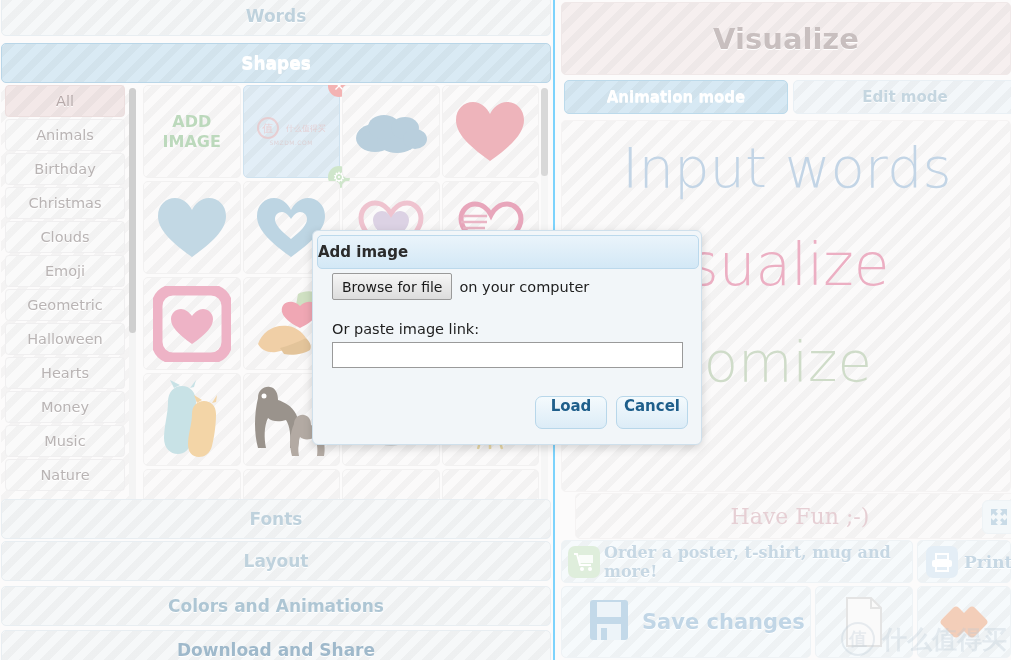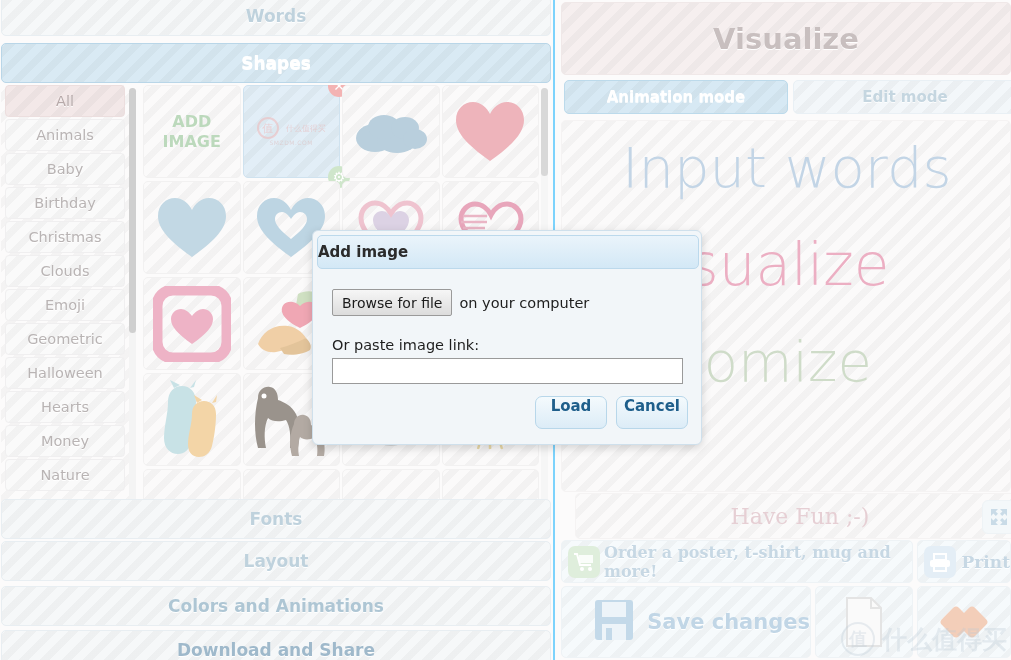--- a/index.html
+++ b/index.html
@@ -180,21 +180,21 @@
     display: flex; align-items: center; justify-content: center;
   }
 
   .action-row { position: absolute; left: 6px; width: 450px; }
   #row-order { top: 540px; height: 43px; }
   #row-save  { top: 586px; height: 72px; }
 
   .action-box {
     position: absolute; height: 43px;
     border: 1px solid #eef3f6; border-radius: 5px; background-color: #f6fafc;
-    display: flex; align-items: center; justify-content: flex-end;
+    display: flex; align-items: center;
   }
   #btn-order { left: 0; width: 352px; padding-left: 6px; }
   #btn-print { left: 356px; width: 94px; padding-left: 8px; }
   #btn-save  { left: 0; top: 0; width: 250px; height: 72px; padding-left: 26px; }
   #btn-doc   { left: 254px; top: 0; width: 98px; height: 72px; justify-content:center;}
   #btn-misc  { left: 356px; top: 0; width: 94px; height: 72px; justify-content:center;}
 
   .action-label {
     font-family: "DejaVu Serif", "Liberation Serif", serif;
     font-weight: bold; color: #c7d8e4; text-shadow: 0 1px 0 #fff;
@@ -238,21 +238,21 @@
   }
   #modal-titlebar {
     position: absolute; left: 4px; top: 4px; width: 382px; height: 34px;
     border: 1px solid #bcd9ec; border-radius: 5px;
     background: linear-gradient(to bottom, #eaf4fb 0%, #d3e8f6 100%);
     display: flex; align-items: center; 
     font-size: 15px; font-weight: bold; color: #2b2b2b;
   }
   #modal-body { position: absolute; left: 0; top: 42px; width: 390px; }
   #browse-row {
-    display: flex; align-items: center; padding-left: 19px; margin-top: 16px;
+    display: flex; align-items: center; padding-left: 19px; 
   }
   #browse-btn {
     height: 27px; padding: 0 9px;
     border: 1px solid #9a9a9a; border-radius: 2px;
     background: linear-gradient(to bottom, #f6f6f6 0%, #dcdcdc 100%);
     font-size: 14px; color: #1a1a1a;
     display: flex; align-items: center;
     font-family: "DejaVu Sans", sans-serif;
   }
   #browse-text { font-size: 14.5px; color: #1e1e1e; margin-left: 7px; }
@@ -295,23 +295,20 @@
     </div>
 
     <div id="category-list" class="stripes">
       <div class="cat-item selected stripes">
         <span>All</span>
       </div>
       <div class="cat-item stripes">
         <span>Animals</span>
       </div>
       <div class="cat-item stripes">
-        <span>Baby</span>
-      </div>
-      <div class="cat-item stripes">
         <span>Birthday</span>
       </div>
       <div class="cat-item stripes">
         <span>Christmas</span>
       </div>
       <div class="cat-item stripes">
         <span>Clouds</span>
       </div>
       <div class="cat-item stripes">
         <span>Emoji</span>
@@ -320,20 +317,23 @@
         <span>Geometric</span>
       </div>
       <div class="cat-item stripes">
         <span>Halloween</span>
       </div>
       <div class="cat-item stripes">
         <span>Hearts</span>
       </div>
       <div class="cat-item stripes">
         <span>Money</span>
+      </div>
+      <div class="cat-item stripes">
+        <span>Music</span>
       </div>
       <div class="cat-item stripes">
         <span>Nature</span>
       </div>
     </div>
 
     <div id="cat-scrollbar">
       <div id="cat-scroll-thumb"></div>
     </div>
 

